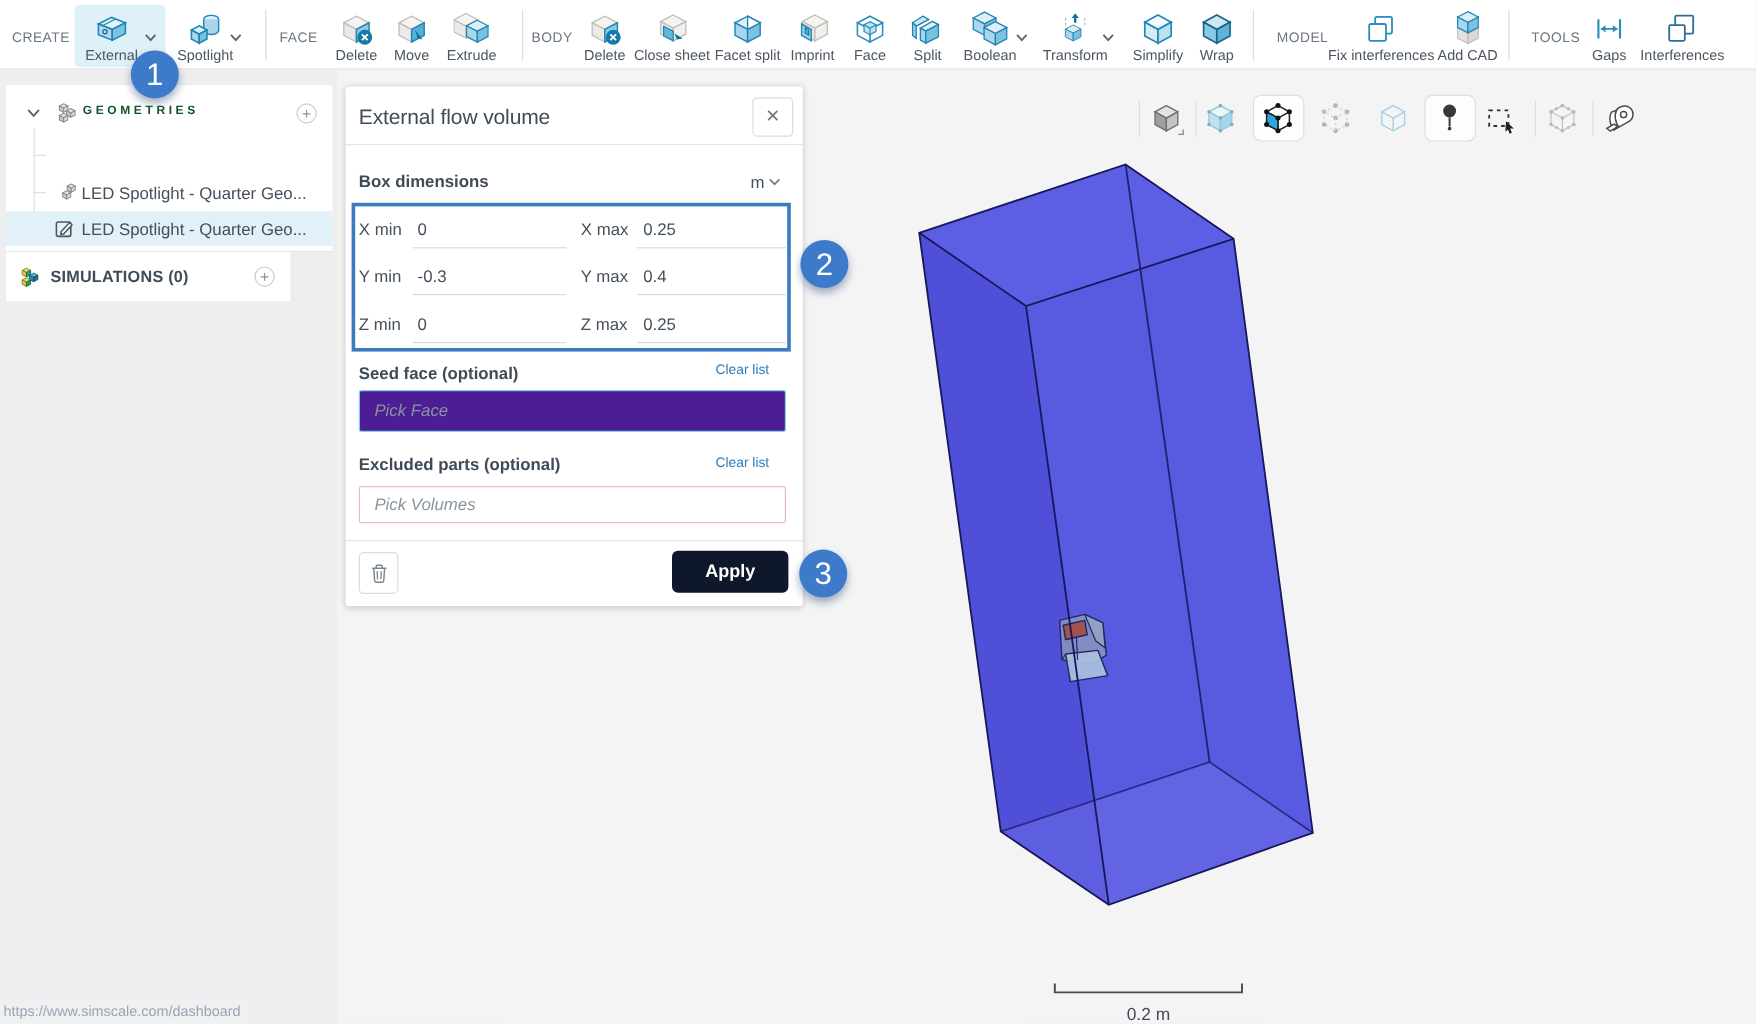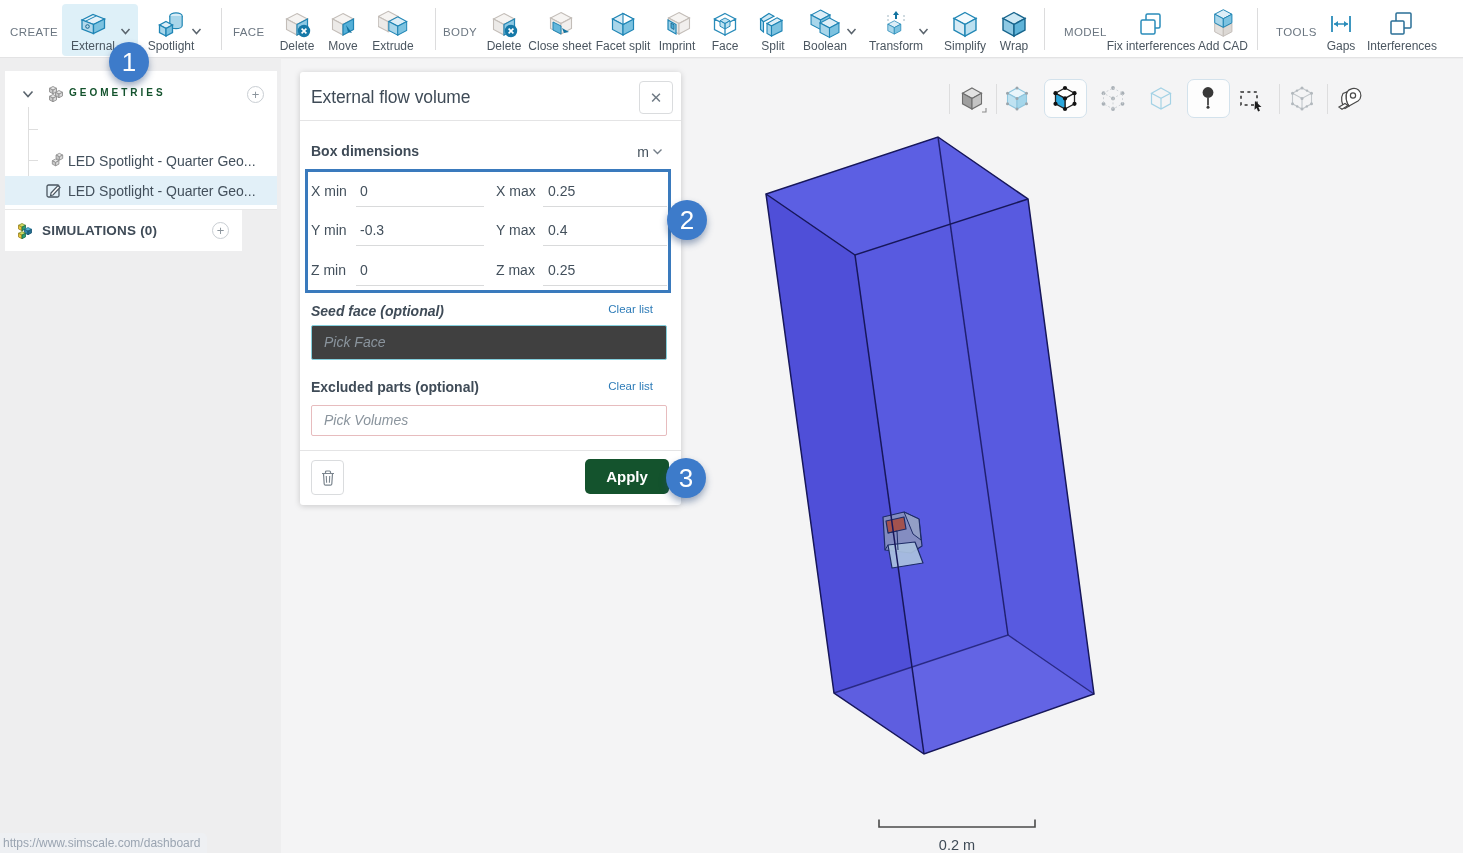--- a/index.html
+++ b/index.html
@@ -22,37 +22,37 @@
 .vdiv { position:absolute; top:84px; width:1px; height:30px; background:#ddddde; }
 
 .panel { position:absolute; background:#fff; }
 #p-geom { left:5px; top:71px; width:272px; height:139px; border-bottom:1px solid #e8e8e8; }
 #p-sim  { left:5px; top:210px; width:237px; height:41px; }
 #p-job  { left:5px; top:259px; width:272px; height:40px; }
 .plus { position:absolute; right:13px; width:17px; height:17px; border:1px solid #c9ced3; border-radius:50%; color:#8b949c; font-size:13px; line-height:15px; text-align:center; }
 .trow { position:absolute; left:0; width:100%; height:29px; font-size:14px; color:#43505c; }
 .trow .txt { position:absolute; left:63px; top:7px; white-space:nowrap; }
 
-#dlg { position:absolute; left:288px; top:72px; width:381px; height:433px; background:#fff; border-radius:3px; box-shadow:0 1px 6px rgba(0,0,0,.18); z-index:6;margin-left:12px; }
+#dlg { position:absolute; left:288px; top:72px; width:381px; height:433px; background:#fff; border-radius:3px; box-shadow:0 1px 6px rgba(0,0,0,.18); z-index:6; }
 #dlg .hd { position:absolute; left:0; top:0; width:100%; height:49px; border-bottom:1px solid #e4e4e5; }
 #dlg .hd .t { position:absolute; left:11px; top:15px; font-size:17.5px; color:#3f4b57; letter-spacing:-.1px; }
 #dlg .x { position:absolute; right:8px; top:9px; width:34px; height:33px; border:1px solid #dadcde; border-radius:4px; color:#6f7a84; font-size:15px; text-align:center; line-height:31px; }
 .blab { position:absolute; font-size:14px; font-weight:bold; color:#3f4b57; }
 .clearlist { position:absolute; right:28px; font-size:11.5px; color:#2e7cb8; }
 #dimsbox { position:absolute; left:5px; top:97px; width:366px; height:124px; border:3px solid #3a7abd; }
 .drow { position:absolute; left:3px; width:100%; height:36px; }
 .drow .l { position:absolute; font-size:14px; color:#43505c; top:3px; }
 .drow .v { position:absolute; font-size:14px; color:#43505c; top:3px; }
 .drow .u { position:absolute; top:26px; height:1px; background:#d9dadb; }
 .pick { position:absolute; left:11px; width:356px; height:35px; border-radius:2px; font-size:14px; font-style:italic; color:#8a949d; line-height:33px; padding-left:12px; }
-#pickface { top:253px; border:1px solid #84cfdc; background:#404040; }
+#pickface { top:253px; border:1px solid #84cfdc; background:#4c1d95; }
 #pickvol { top:333px; height:31px; line-height:29px; border:1px solid #e7bcbe; background:#fff; }
 #dfoot { position:absolute; left:0; top:378px; width:100%; height:55px; border-top:1px solid #e4e4e5; }
 #trash { position:absolute; left:11px; top:9px; width:33px; height:35px; border:1px solid #dadcde; border-radius:4px; }
-#apply { position:absolute; right:12px; top:8px; width:84px; height:35px; background:#14532d; border-radius:5px; color:#fff; font-size:15px; font-weight:bold; text-align:center; line-height:36px; }
+#apply { position:absolute; right:12px; top:8px; width:97px; height:35px; background:#0f172a; border-radius:5px; color:#fff; font-size:15px; font-weight:bold; text-align:center; line-height:36px; }
 
 .step { position:absolute; width:40px; height:40px; border-radius:50%; background:#3d7bca; color:#fff; font-size:26px; text-align:center; line-height:40px; box-shadow:0 4px 7px rgba(40,70,120,.45); z-index:9; }
 
 #urlpill { position:absolute; left:0; top:833px; width:207px; height:20px; background:#eef0f3; border-top-right-radius:5px; font-size:12px; color:#9aa4b1; line-height:20px; padding-left:3px; z-index:9; white-space:nowrap; }
 </style>
 </head>
 <body>
 <div id="app">
   <div id="viewport">
 </div>
@@ -483,21 +483,21 @@
       </div>
       <div class="drow" style="top:87px;">
         <span class="l" style="left:0px;">Z min</span>
           <span class="v" style="left:49px;">0</span>
           <span class="u" style="left:45px;width:128px;"></span>
         <span class="l" style="left:185px;">Z max</span>
           <span class="v" style="left:237px;">0.25</span>
           <span class="u" style="left:232px;width:124px;"></span>
       </div>
     </div>
-    <div class="blab" style="left:11px;top:231px;font-style:italic;">Seed face (optional)</div>
+    <div class="blab" style="left:11px;top:231px;">Seed face (optional)</div>
     <div class="clearlist" style="top:231px;">Clear list</div>
     <div class="pick" id="pickface">Pick Face</div>
     <div class="blab" style="left:11px;top:307px;">Excluded parts (optional)</div>
     <div class="clearlist" style="top:308px;">Clear list</div>
     <div class="pick" id="pickvol">Pick Volumes</div>
     <div id="dfoot">
       <div id="trash">
           <svg style="position:absolute;left:8px;top:8px;" width="16" height="18" viewBox="0 0 16 18">
             <path d="M2 4.5 H14 M5.5 4.5 V3 A1 1 0 0 1 6.5 2 H9.5 A1 1 0 0 1 10.5 3 V4.5 M3.5 4.5 L4.2 15 A1.3 1.3 0 0 0 5.5 16.2 H10.5 A1.3 1.3 0 0 0 11.8 15 L12.5 4.5" fill="none" stroke="#7b858e" stroke-width="1.2"></path>
             <path d="M6.3 7 6.6 13.7 M9.7 7 9.4 13.7" stroke="#7b858e" stroke-width="1.1"></path>

